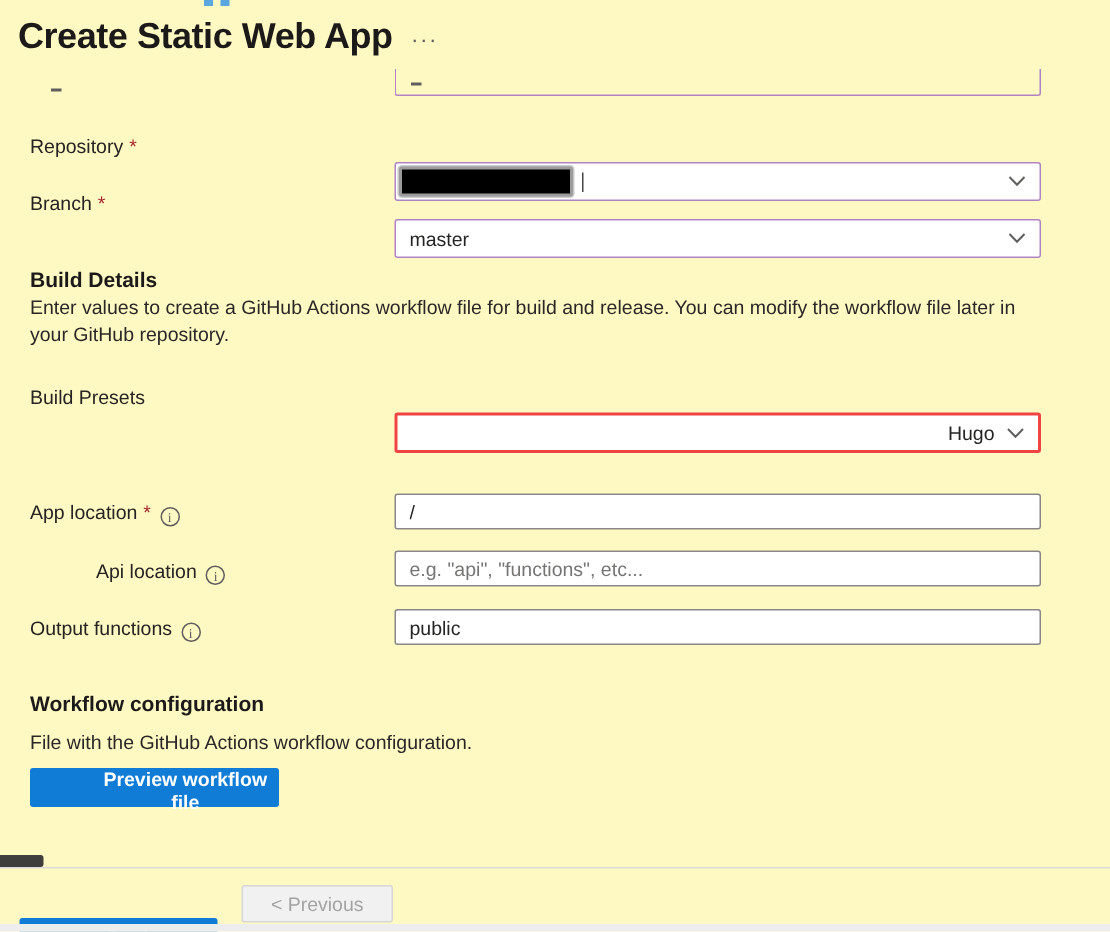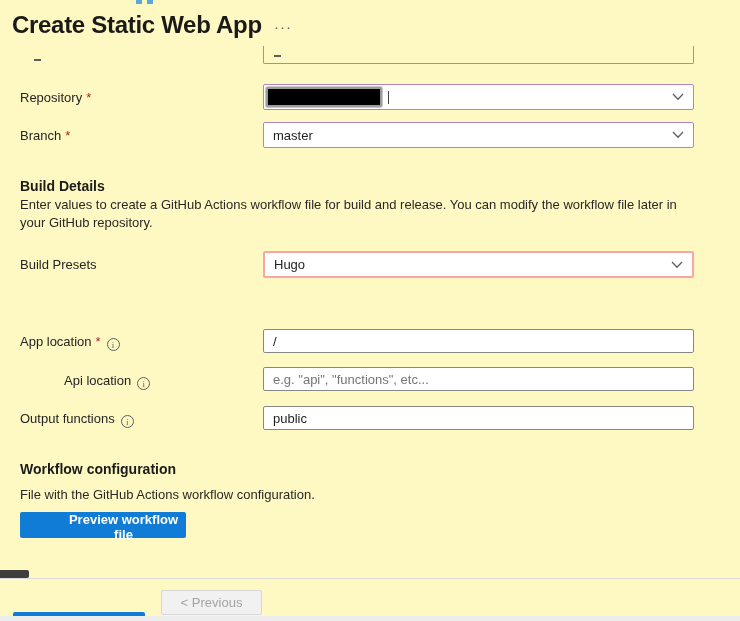--- a/index.html
+++ b/index.html
@@ -24,22 +24,22 @@
     font-size:15px; letter-spacing:1px; cursor:pointer;
   }
 
   
   .flabel { position:absolute; left:20px; font-size:13px; color:#252423; white-space:nowrap; }
   .req { color:#a4262c; margin-left:4px; }
   .fbox {
     position:absolute; left:263px; width:431px; background:#fff;
     display:flex; align-items:center; border-radius:2px;
   }
-  .combo { border:1px solid #b283c4; height:26px; padding:4px 9px; justify-content:space-between; cursor:pointer; }
-  .combo.focused { border:2px solid #fca5a5; }
+  .combo { border:1px solid #b283c4; height:26px; padding:4px 9px; justify-content:space-between; cursor:pointer;margin-top:24px; }
+  .combo.focused { border:2px solid #ef4444;justify-content:flex-end; }
   .combo .val { font-size:13px; color:#252423; }
   .chev { flex:0 0 auto; margin-left:8px; }
 
   
   .combo-partial {
     position:absolute; left:263px; top:46px; width:431px; height:18px;
     border-left:1px solid #b283c4; border-right:1px solid #b283c4;
     border-bottom:1px solid #b283c4; border-radius:0 0 2px 2px;
   }
   .dash-frag { position:absolute; height:2px; width:7px; background:#5f5e5c; }

